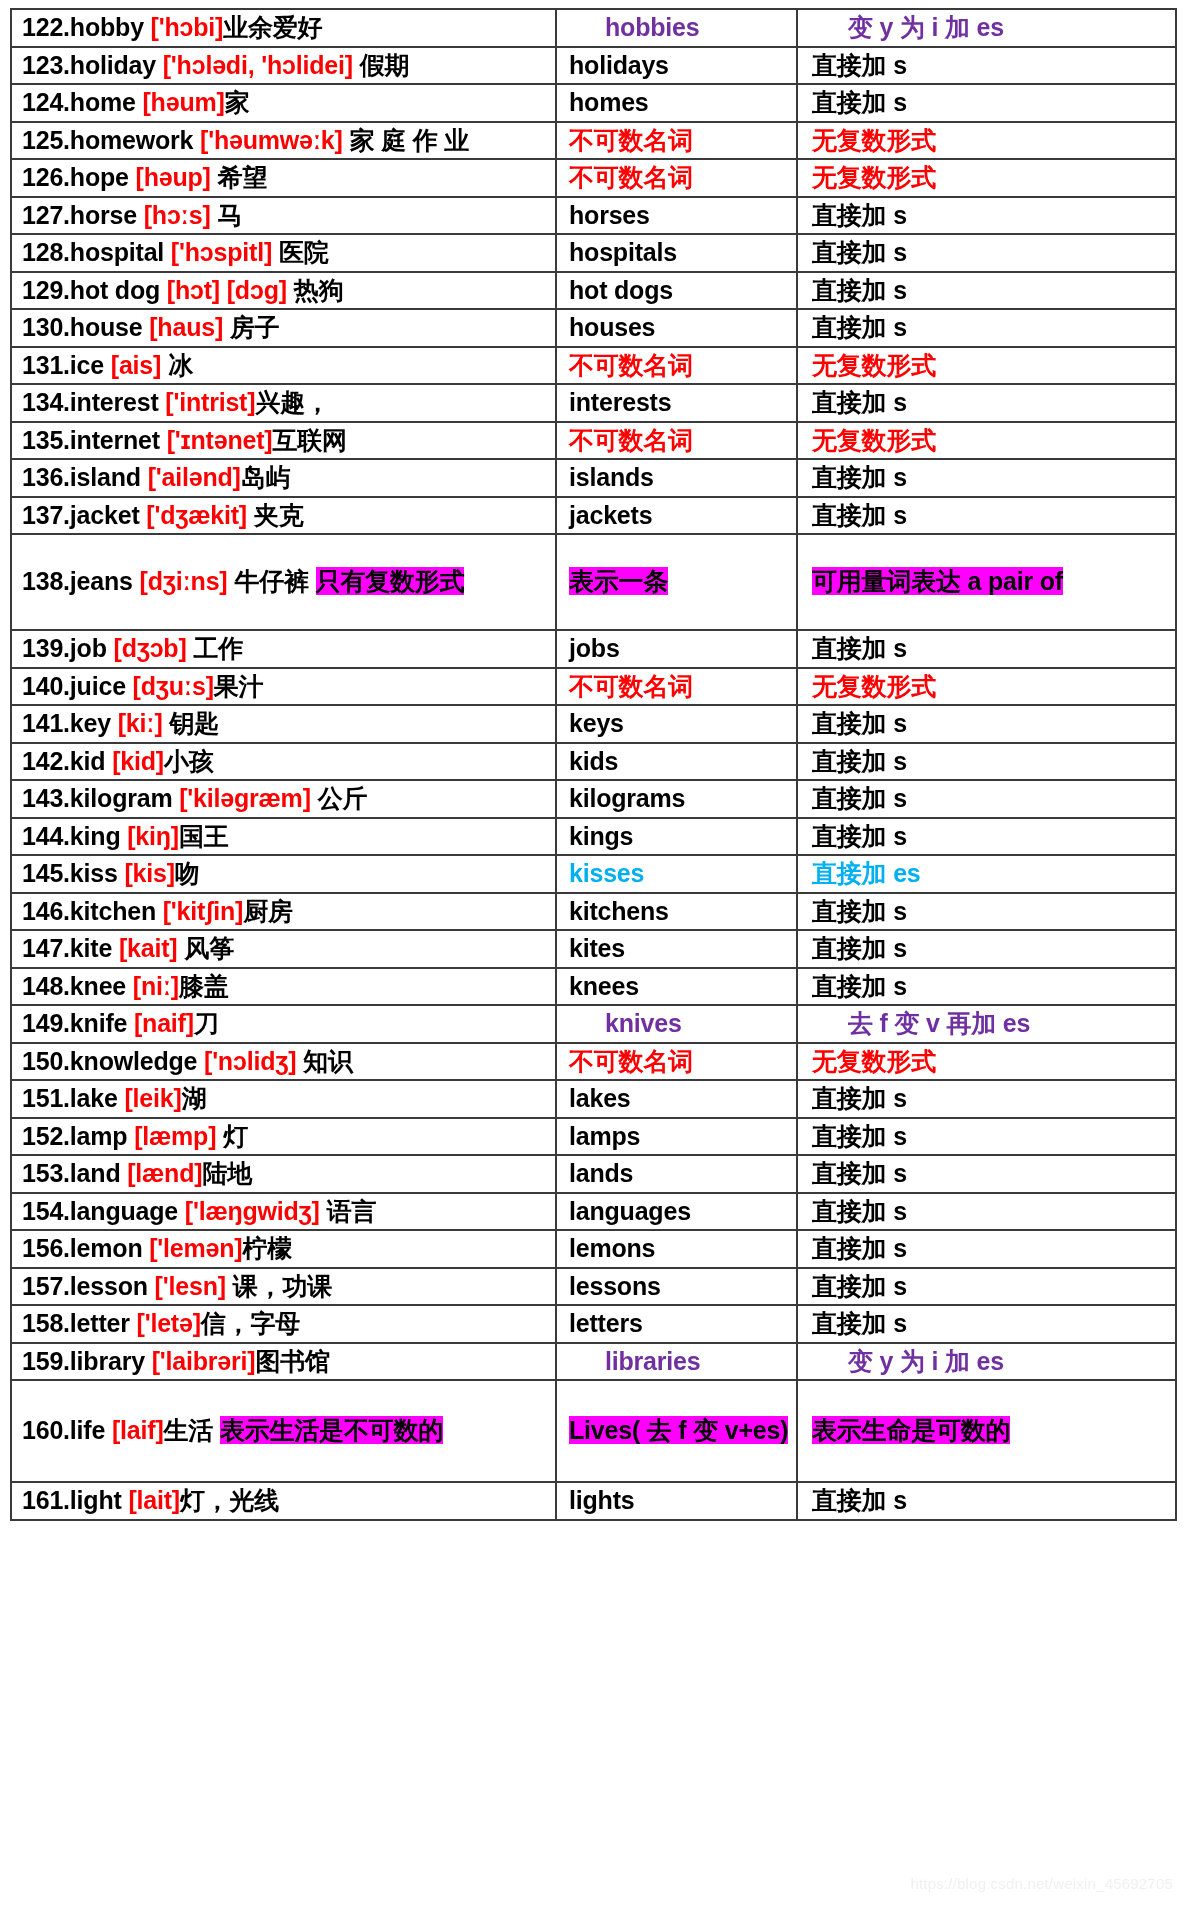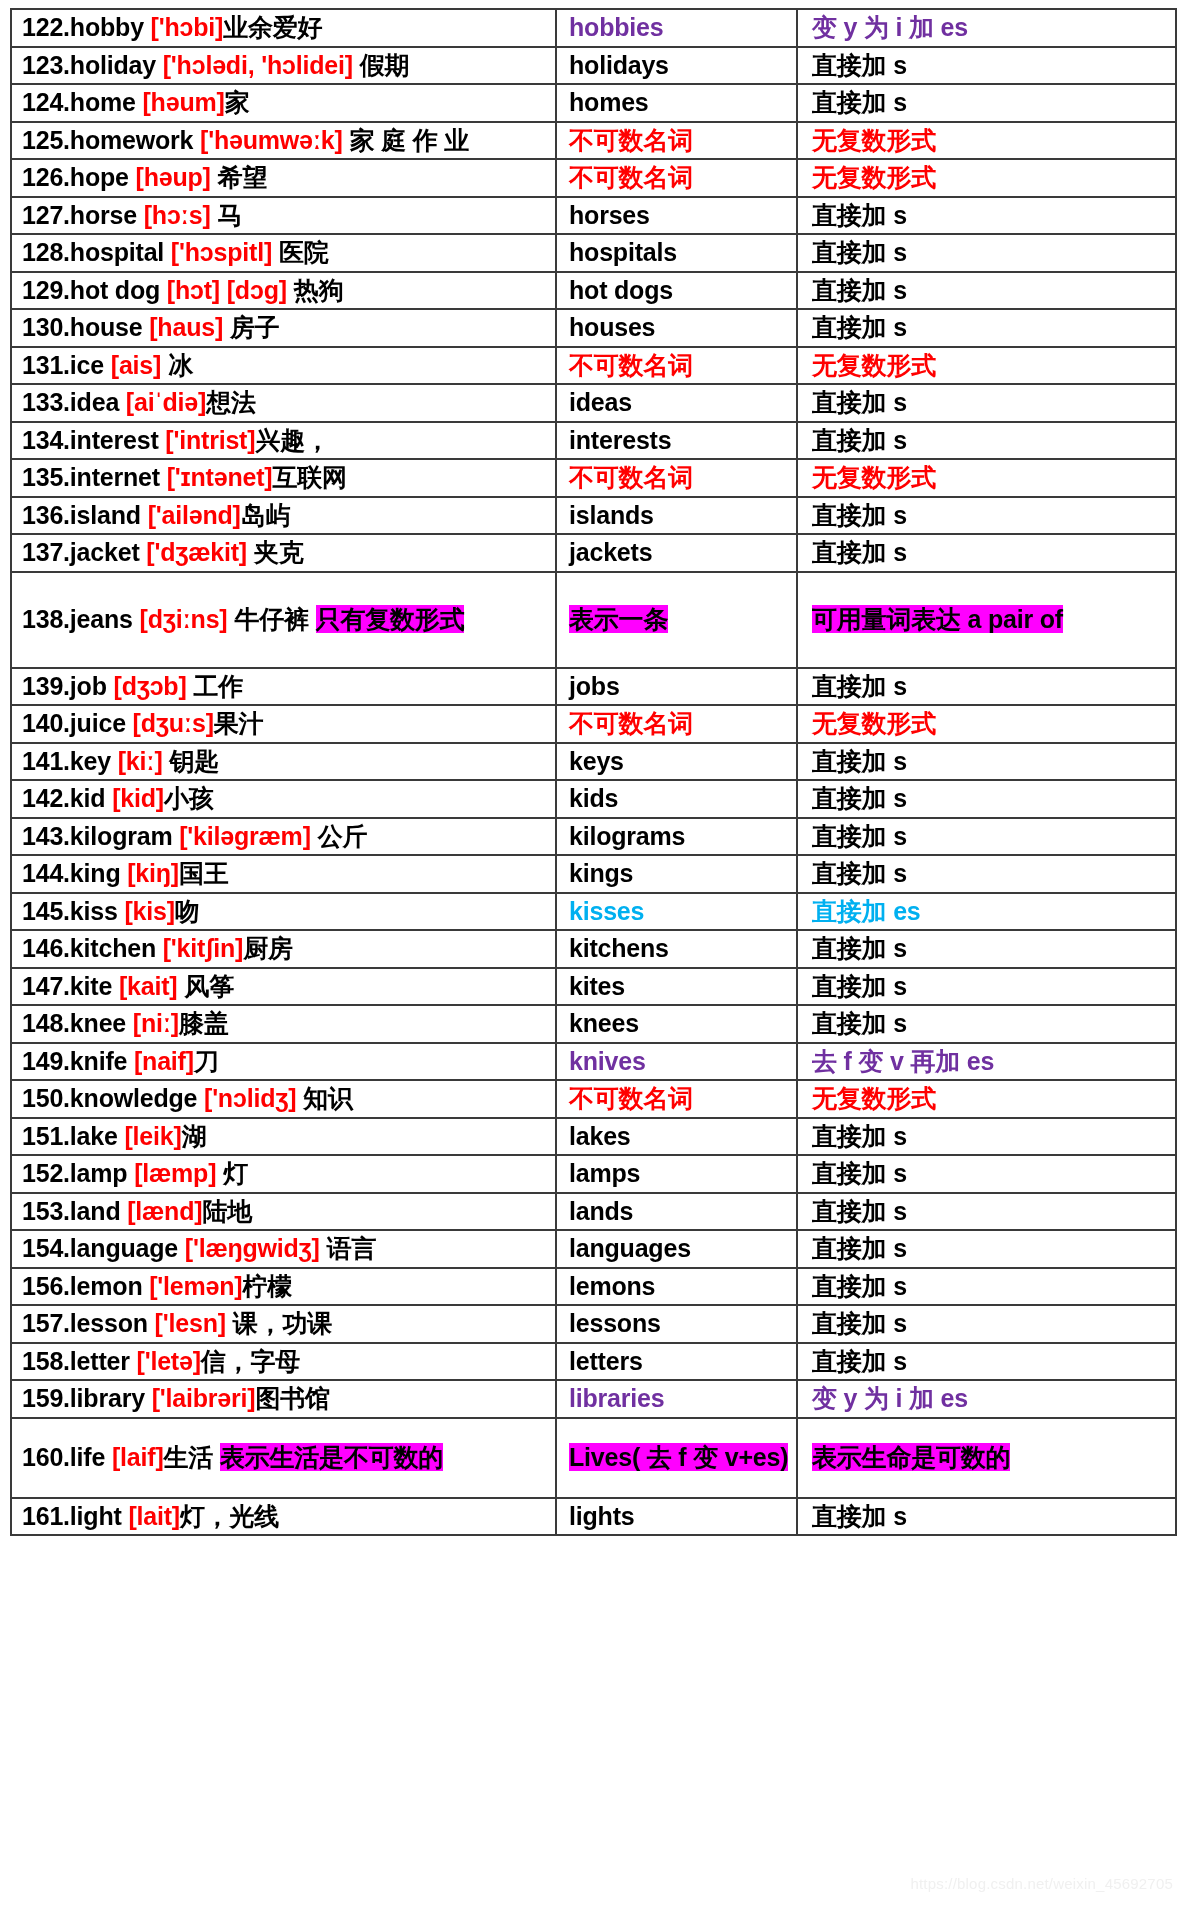--- a/index.html
+++ b/index.html
@@ -39,21 +39,21 @@
   #vocab-table td.col3 { padding-left: 14px; }
 
   .word { color: #000000; }
   .num { color: #000000; }
   .ipa { color: #ff0000; }
   .cn { color: #000000; }
   .sp { display: inline-block; width: 7px; }
 
   .t-black  { color: #000000; }
   .t-red    { color: #ff0000; }
-  .t-purple { color: #7030a0; }
+  .t-purple { color: #7030a0; margin-left: 36px; }
   .t-cyan   { color: #00b0f0; }
 
   .hl {
     background: #ff00ff;
     box-decoration-break: clone;
     -webkit-box-decoration-break: clone;
   }
 
   .watermark {
     position: absolute;
@@ -121,25 +121,20 @@
         <td class="col1"><span class="num">130.</span><span class="word">house</span> <span class="ipa">[haus]</span><span class="sp"></span><span class="cn">房子</span></td>
         <td class="col2"><span class="t-black">houses</span></td>
         <td class="col3"><span class="t-black">直接加  s</span></td>
       </tr>
       <tr>
         <td class="col1"><span class="num">131.</span><span class="word">ice</span> <span class="ipa">[ais]</span><span class="sp"></span><span class="cn">冰</span></td>
         <td class="col2"><span class="t-red">不可数名词</span></td>
         <td class="col3"><span class="t-red">无复数形式</span></td>
       </tr>
       <tr>
-        <td class="col1"><span class="num">133.</span><span class="word">idea</span> <span class="ipa">[aiˈdiə]</span><span class="cn">想法</span></td>
-        <td class="col2"><span class="t-black">ideas</span></td>
-        <td class="col3"><span class="t-black">直接加  s</span></td>
-      </tr>
-      <tr>
         <td class="col1"><span class="num">134.</span><span class="word">interest</span> <span class="ipa">['intrist]</span><span class="cn">兴趣，</span></td>
         <td class="col2"><span class="t-black">interests</span></td>
         <td class="col3"><span class="t-black">直接加  s</span></td>
       </tr>
       <tr>
         <td class="col1"><span class="num">135.</span><span class="word">internet</span> <span class="ipa">['ɪntənet]</span><span class="cn">互联网</span></td>
         <td class="col2"><span class="t-red">不可数名词</span></td>
         <td class="col3"><span class="t-red">无复数形式</span></td>
       </tr>
       <tr>
@@ -250,21 +245,21 @@
       <tr>
         <td class="col1"><span class="num">158.</span><span class="word">letter</span> <span class="ipa">['letə]</span><span class="cn">信，字母</span></td>
         <td class="col2"><span class="t-black">letters</span></td>
         <td class="col3"><span class="t-black">直接加  s</span></td>
       </tr>
       <tr>
         <td class="col1"><span class="num">159.</span><span class="word">library</span> <span class="ipa">['laibrəri]</span><span class="cn">图书馆</span></td>
         <td class="col2"><span class="t-purple">libraries</span></td>
         <td class="col3"><span class="t-purple">变 y 为 i 加  es</span></td>
       </tr>
-      <tr style="height: 80px;">
+      <tr style="height: 102px;">
         <td class="col1"><span class="num">160.</span><span class="word">life</span> <span class="ipa">[laif]</span><span class="cn">生活</span> <span class="hl">表示生活是不可数的</span></td>
         <td class="col2"><span class="t-black hl">Lives( 去  f  变 v+es)</span></td>
         <td class="col3"><span class="t-black hl">表示生命是可数的</span></td>
       </tr>
       <tr>
         <td class="col1"><span class="num">161.</span><span class="word">light</span> <span class="ipa">[lait]</span><span class="cn">灯，光线</span></td>
         <td class="col2"><span class="t-black">lights</span></td>
         <td class="col3"><span class="t-black">直接加  s</span></td>
       </tr>
     </tbody>

